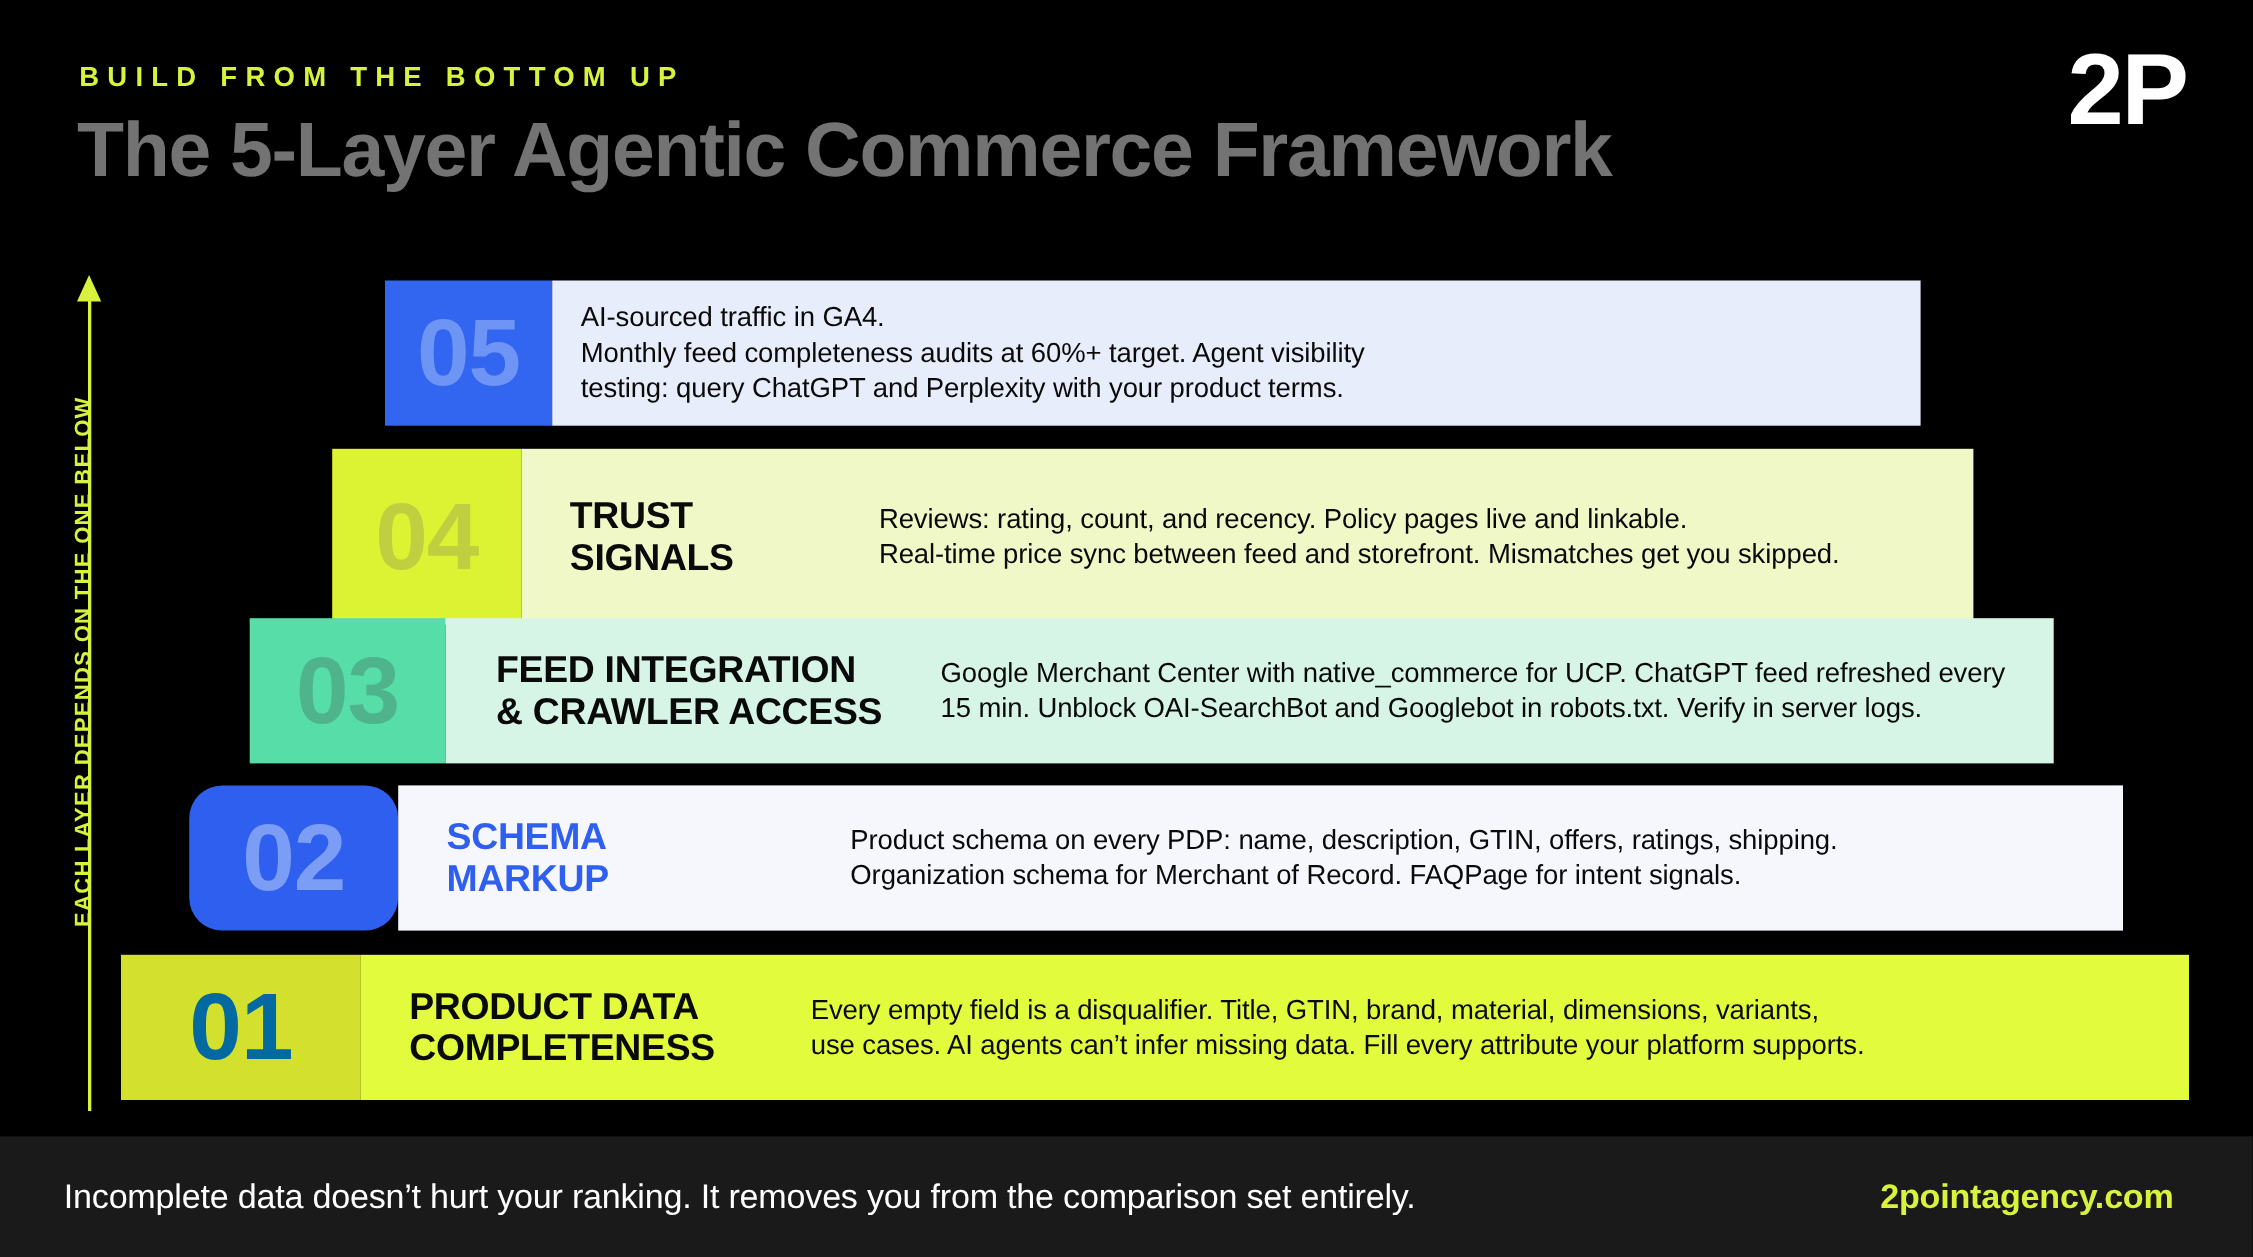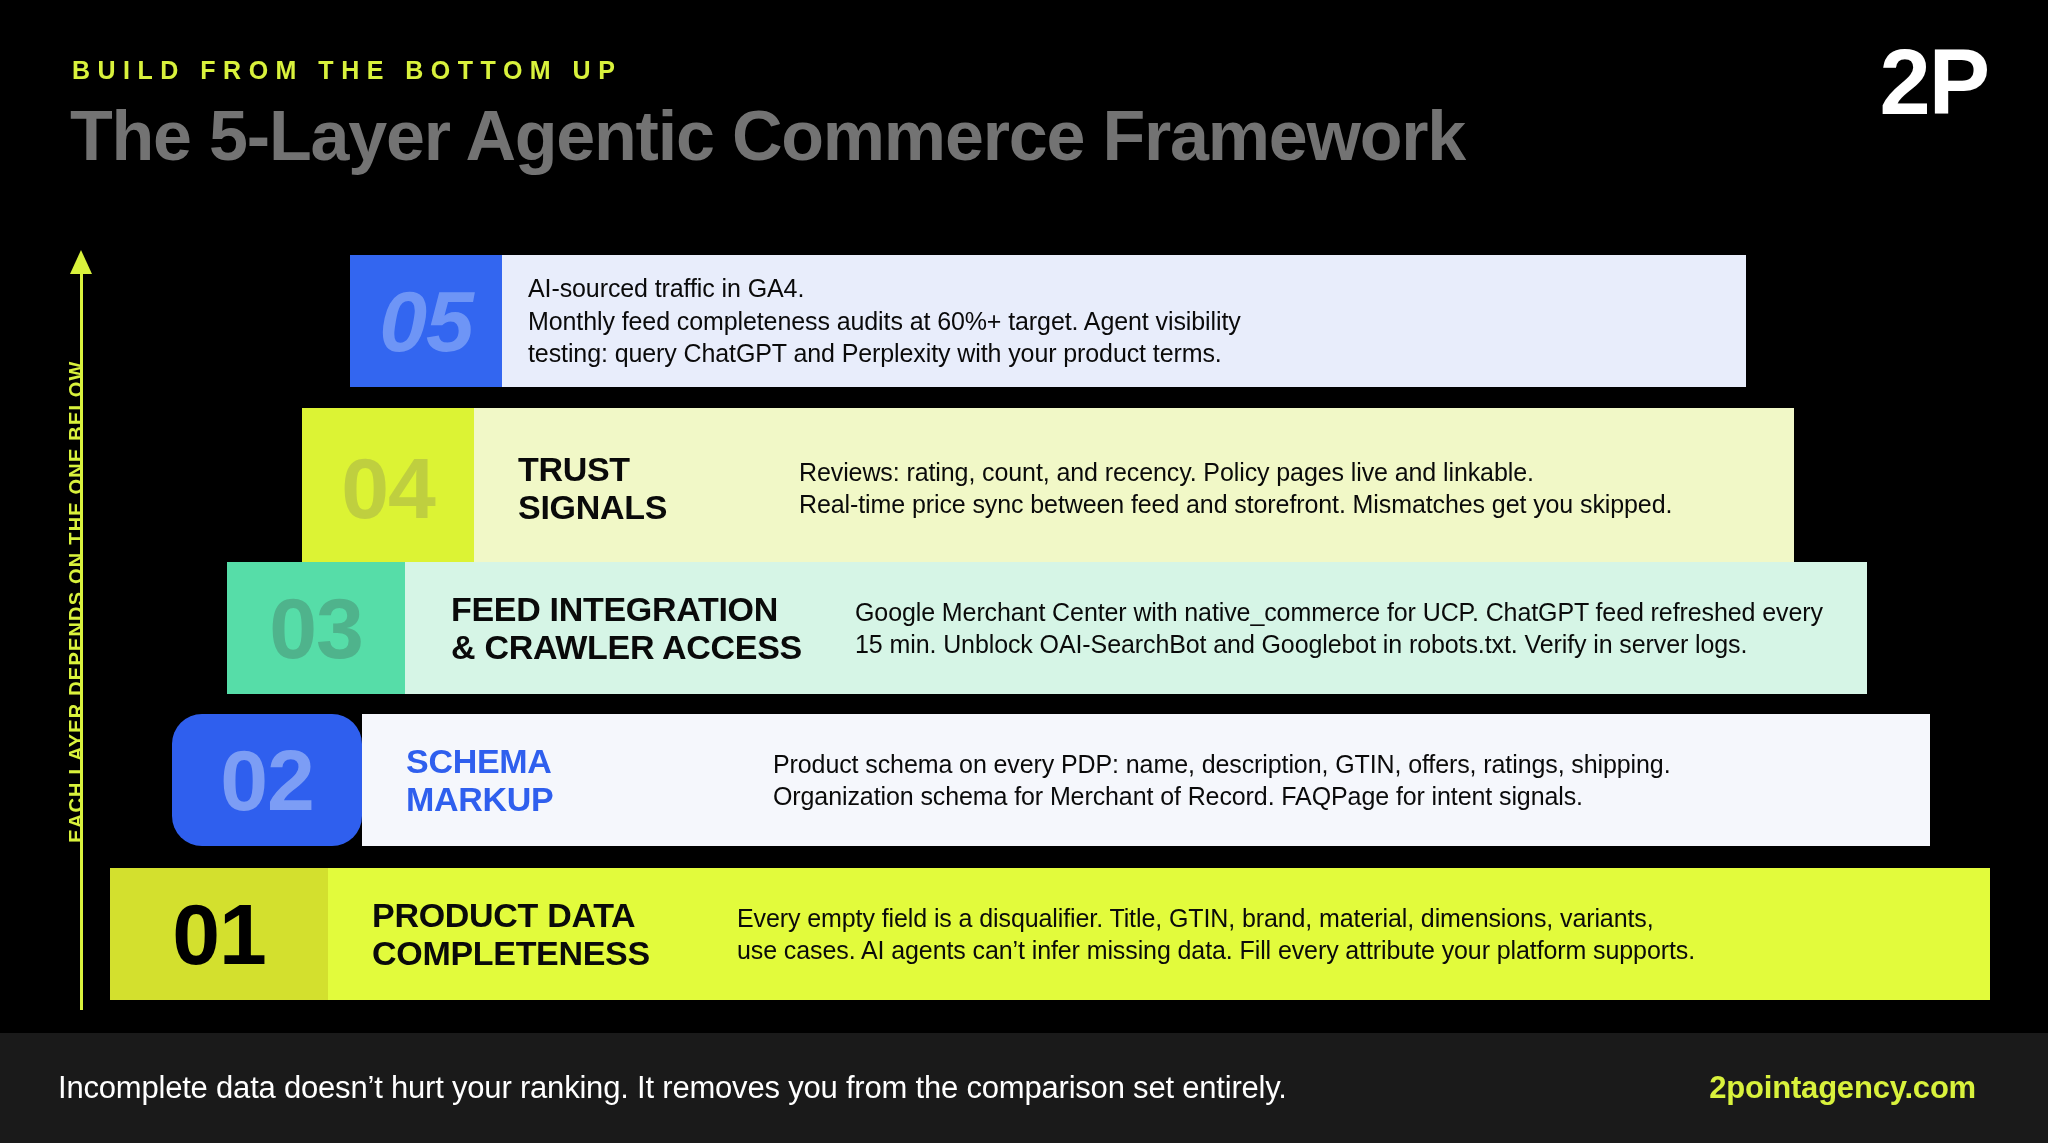--- a/index.html
+++ b/index.html
@@ -67,21 +67,21 @@
     letter-spacing:-0.3px; white-space:pre-line;
   }
   .lyr-desc {
     font-size:25px; font-weight:normal; line-height:1.30;
     color:#0A0A0A; white-space:pre-line; letter-spacing:-0.1px;
   }
 
   
   #layer-05 { left:350px; top:255px; width:1396px; height:132px; }
   #layer-05 .badge { width:152px; background:#3366F0; }
-  #layer-05 .badge span { color:#6E95F6;font-style:italic; }
+  #layer-05 .badge span { color:#6E95F6; }
   #layer-05 .body  { background:#E8EDFB; }
   #layer-05 .lyr-title { color:#0A0A0A; margin-left:36px; width:300px; }
   #layer-05 .lyr-desc  { margin-left:26px; }
 
   #layer-04 { left:302px; top:408px; width:1492px; height:160px; }
   #layer-04 .badge { width:172px; background:#DCF334; }
   #layer-04 .badge span { color:#BFCF3F; }
   #layer-04 .body  { background:#F1F8C7; }
   #layer-04 .lyr-title { color:#0A0A0A; margin-left:44px; width:265px; }
   #layer-04 .lyr-desc  { margin-left:16px; }
@@ -95,21 +95,21 @@
 
   #layer-02 { left:172px; top:714px; width:1758px; height:132px; }
   #layer-02 .badge { width:190px; background:#2F5FEE;border-radius:30px; }
   #layer-02 .badge span { color:#7C9DF5; }
   #layer-02 .body  { background:#F5F7FC; }
   #layer-02 .lyr-title { color:#2F5FEE; margin-left:44px; width:355px; }
   #layer-02 .lyr-desc  { margin-left:12px; }
 
   #layer-01 { left:110px; top:868px; width:1880px; height:132px; }
   #layer-01 .badge { width:218px; background:#D3E02E; }
-  #layer-01 .badge span { color:#000000;text-align:center; }
+  #layer-01 .badge span { color:#0369a1;text-align:center; }
   #layer-01 .body  { background:#E2FB3C; }
   #layer-01 .lyr-title { color:#0A0A0A; margin-left:44px; width:355px; }
   #layer-01 .lyr-desc  { margin-left:10px; }
 
   
   .footer {
     position:absolute; left:0; bottom:0; width:2048px; height:110px;
     background:#1A1A1A; display:flex; align-items:center;
   }
   .footer-text {

